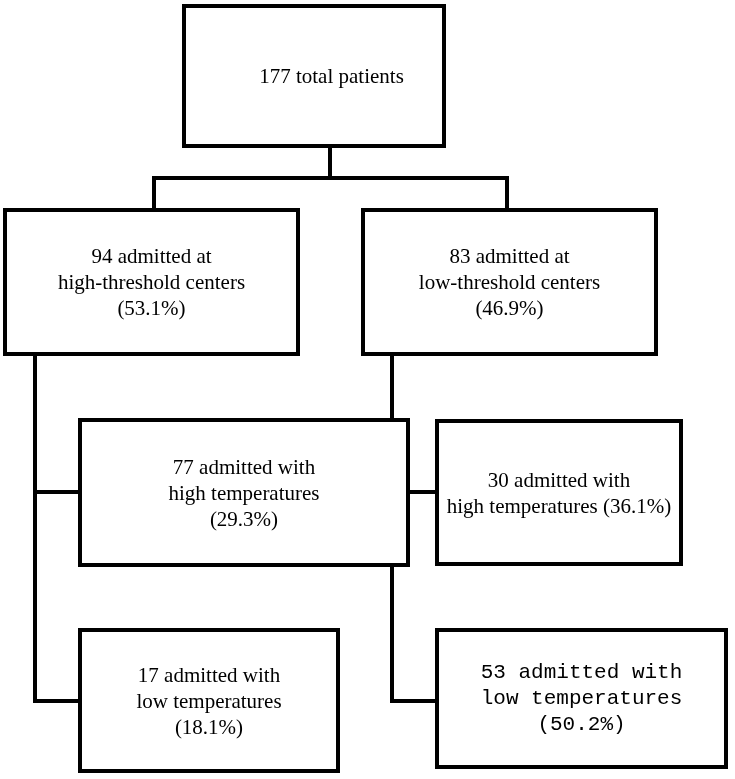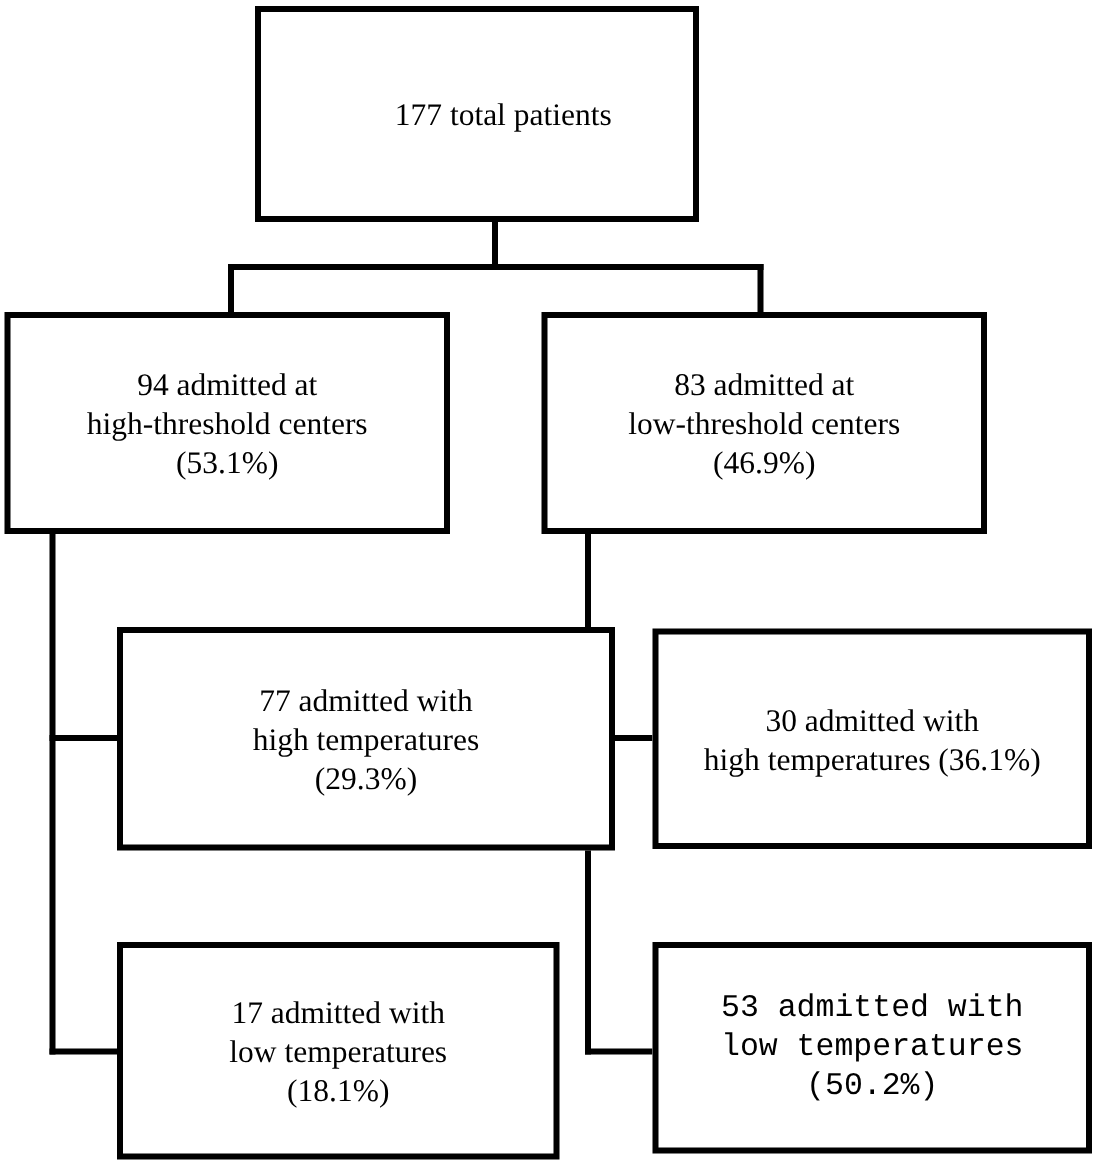--- a/index.html
+++ b/index.html
@@ -29,26 +29,26 @@
     font-size: 21px;
     line-height: 26px;
     color: var(--line-color, #000000);
     width: 100%;
   }
   .connector {
     position: absolute;
     background: var(--line-color, #000000);
   }
   
-  #box-total            { left: 170px; top: 4px;   width: 296px; height: 144px; padding-left: 35px; }
+  #box-total            { left: 182px; top: 4px;   width: 264px; height: 144px; padding-left: 35px; }
   #box-high-threshold   { left: 3px;   top: 208px; width: 297px; height: 148px; }
   #box-low-threshold    { left: 361px; top: 208px; width: 297px; height: 148px; }
   #box-ht-high-temp     { left: 78px;  top: 418px; width: 332px; height: 149px; }
-  #box-lt-high-temp     { left: 435px; top: 419px; width: 293px; height: 147px; }
-  #box-ht-low-temp      { left: 78px;  top: 628px; width: 295px; height: 145px; }
+  #box-lt-high-temp     { left: 435px; top: 419px; width: 248px; height: 147px; }
+  #box-ht-low-temp      { left: 78px;  top: 628px; width: 262px; height: 145px; }
   #box-lt-low-temp      { left: 435px; top: 628px; width: 293px; height: 141px; font-family: Liberation Mono, monospace; }
   
   #conn-stem            { left: 328px; top: 146px; width: 4px;   height: 32px; }
   #conn-bar             { left: 152px; top: 176px; width: 357px; height: 4px; }
   #conn-drop-left       { left: 152px; top: 176px; width: 4px;   height: 36px; }
   #conn-drop-right      { left: 505px; top: 176px; width: 4px;   height: 36px; }
   #conn-left-vertical   { left: 33px;  top: 354px; width: 4px;   height: 349px; }
   #conn-left-branch-1   { left: 33px;  top: 490px; width: 45px;  height: 4px; }
   #conn-left-branch-2   { left: 33px;  top: 699px; width: 45px;  height: 4px; }
   #conn-right-vertical  { left: 390px; top: 354px; width: 4px;   height: 349px; }

